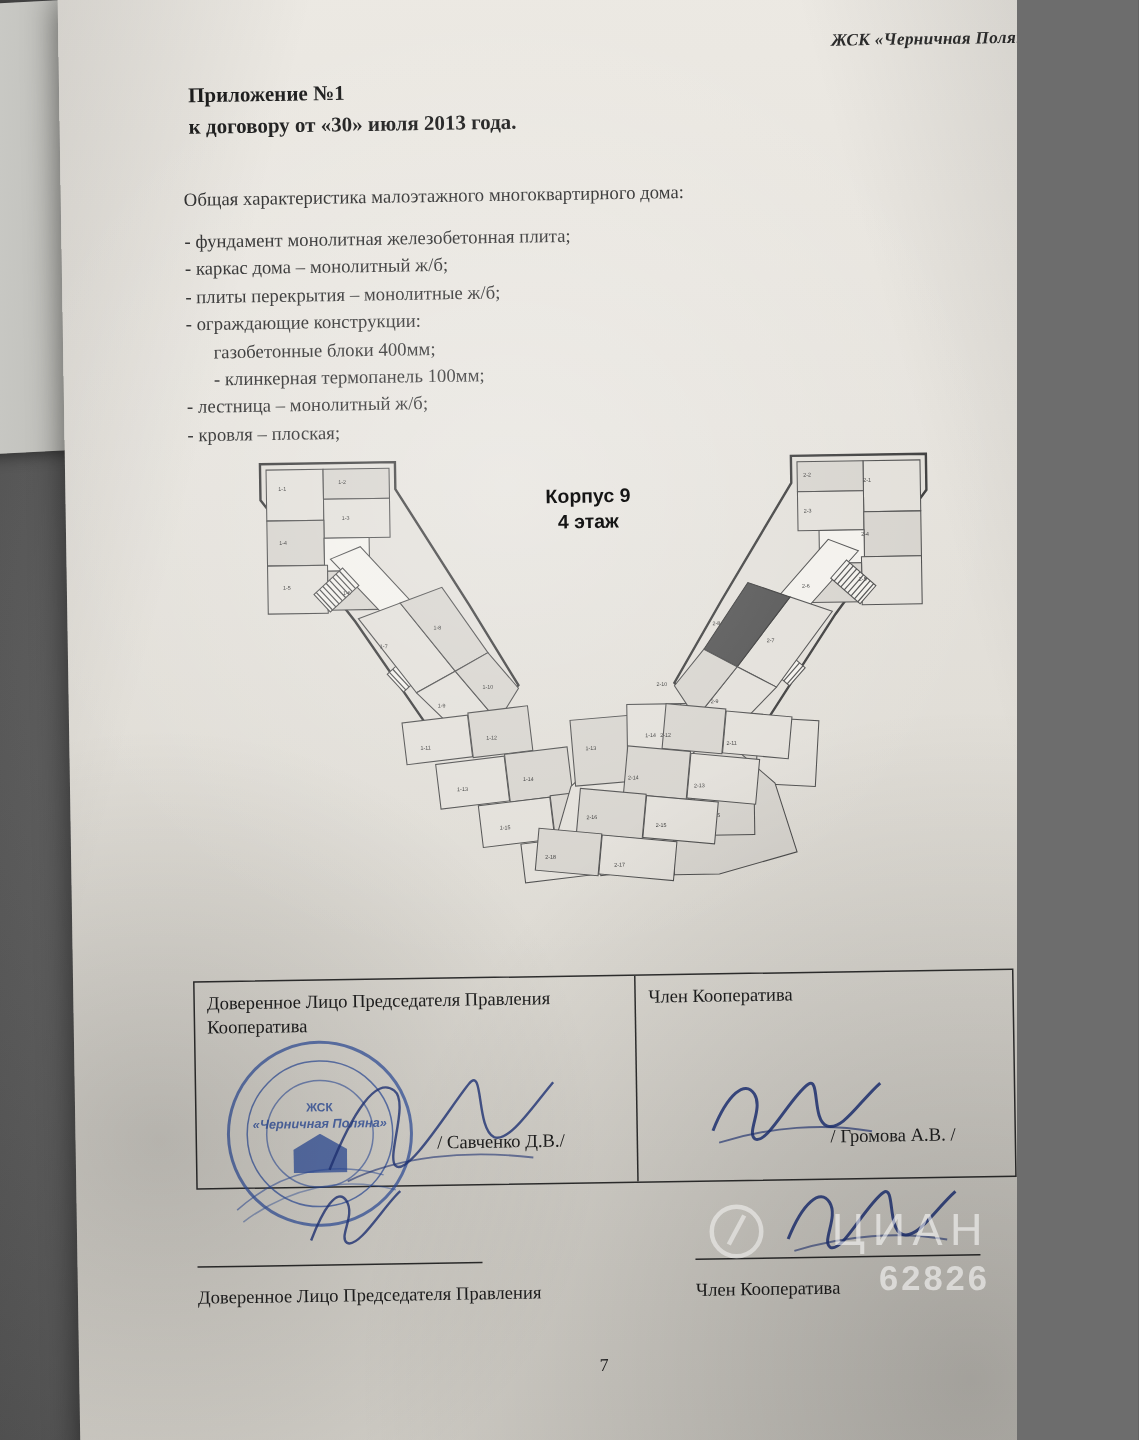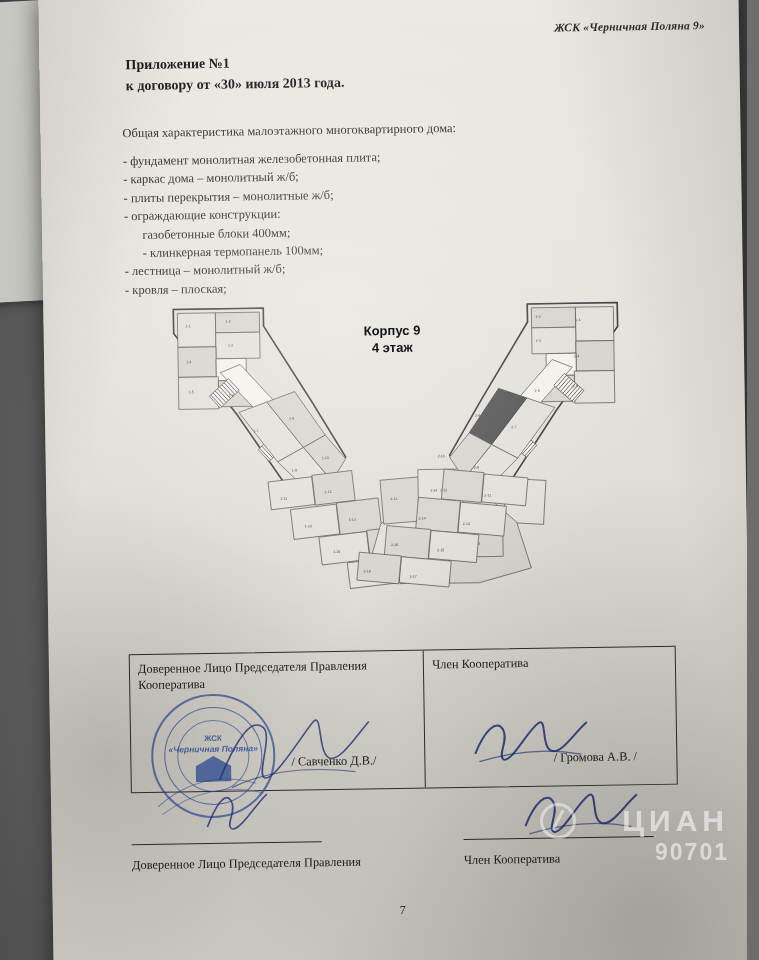--- a/index.html
+++ b/index.html
@@ -10,21 +10,21 @@
   body {
     width: 759px;
     height: 960px;
     overflow: hidden;
     font-family: "Liberation Serif", serif;
   }
 
   
   #photo {
     position: relative;
-    width: 747px;
+    width: 678px;
     height: 960px;
     background: #4a4a4a;
     overflow: hidden;
   }
   
   #backdrop {
     position: absolute;
     inset: 0;
     background:
       radial-gradient(120% 90% at 50% 45%, rgba(255,255,255,0.05) 0%, rgba(0,0,0,0.35) 100%),
@@ -256,21 +256,21 @@
     opacity: .85;
   }
   #wm-logo::before {
     content: "";
     position: absolute;
     left: 50%; top: 3px;
     width: 3px; height: 22px;
     background: #fff;
     transform: translateX(-50%) rotate(28deg);
   }
-  #wm-name { font-size: 30px; font-weight: bold; letter-spacing: 5px; margin-left: 40px; }
+  #wm-name { font-size: 30px; font-weight: normal; letter-spacing: 5px; margin-left: 40px; }
   #wm-id { font-size: 23px; font-weight: bold; letter-spacing: 2px; margin-top: 2px; }
 </style>
 </head>
 <body>
 
 <div id="photo">
   <div id="backdrop"></div>
   <div id="under-sheet"></div>
 
   <div id="sheet">
@@ -511,15 +511,15 @@
 
       <div class="page-num">7</div>
     </div>
   </div>
 
   <div id="watermark">
     <div id="wm-row">
       <div id="wm-logo"></div>
       <div id="wm-name">ЦИАН</div>
     </div>
-    <div id="wm-id">90701</div>
+    <div id="wm-id">62826</div>
   </div>
 </div>
 
 </body></html>

